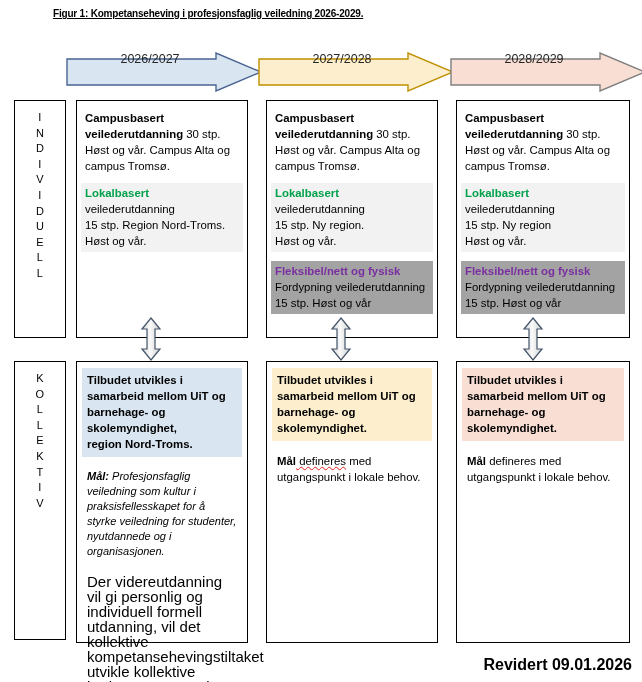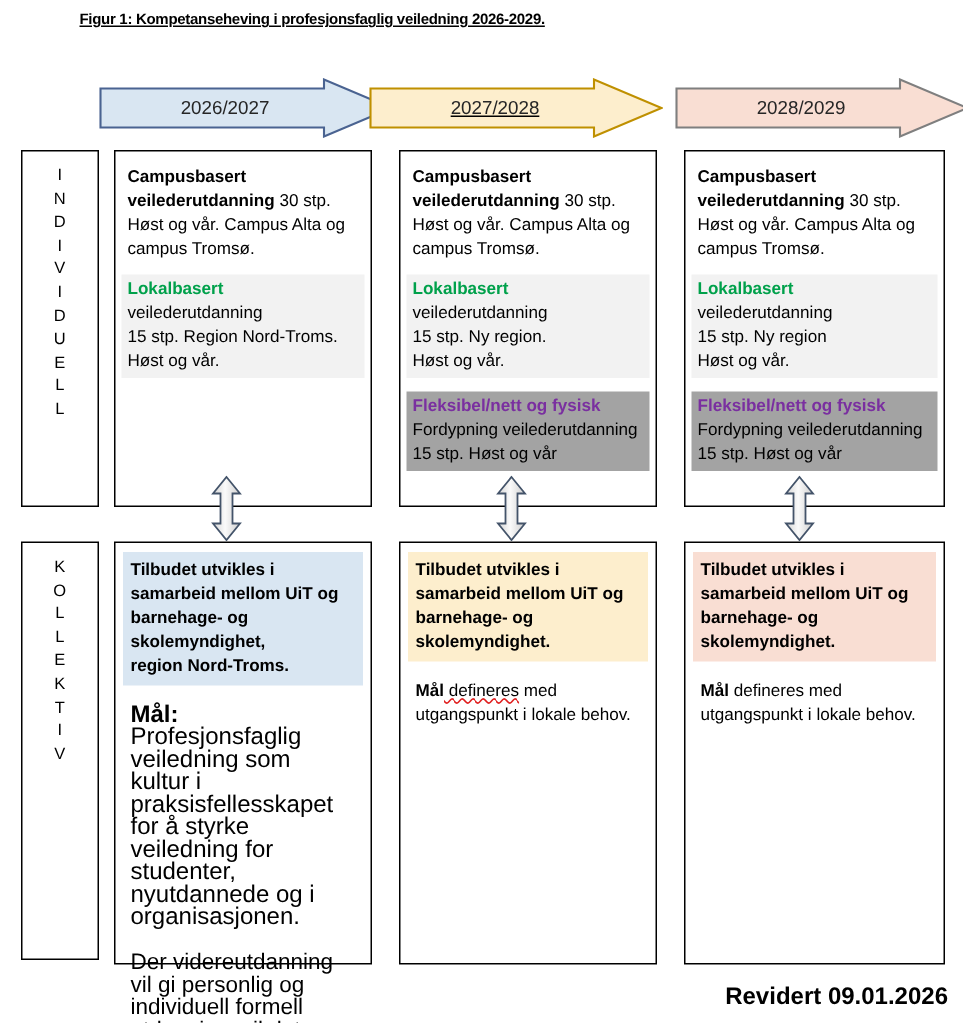--- a/index.html
+++ b/index.html
@@ -27,21 +27,21 @@
     letter-spacing: -0.2px;
     white-space: nowrap;
   }
 
   
   .year-arrow {
     position: absolute;
     top: 52px;
     height: 40px;
     display: flex;
-    align-items: center;
+    align-items: flex-start;
     justify-content: center;
   }
   .year-arrow svg {
     position: absolute;
     left: 0;
     top: 0;
   }
   .year-arrow .year-label {
     position: relative;
     z-index: 2;
@@ -129,21 +129,21 @@
 
 <div id="figure-title">Figur 1: Kompetanseheving i profesjonsfaglig veiledning 2026-2029.</div>
 
 <div class="year-arrow" style="left:66px; width:196px;">
   <svg width="196" height="40" viewBox="0 0 196 40">
     <polygon points="1,7 150,7 150,1 195,20 150,39 150,33 1,33" fill="#d9e6f2" stroke="#4a6391" stroke-width="1.4" stroke-linejoin="miter"></polygon>
   </svg>
   <span class="year-label">2026/2027</span>
 </div>
 
-<div class="year-arrow" style="left:246px; width:196px;text-decoration:underline;">
+<div class="year-arrow" style="left:258px; width:196px;">
   <svg width="196" height="40" viewBox="0 0 196 40">
     <polygon points="1,7 150,7 150,1 195,20 150,39 150,33 1,33" fill="#fdeecd" stroke="#bf9000" stroke-width="1.4" stroke-linejoin="miter"></polygon>
   </svg>
   <span class="year-label">2027/2028</span>
 </div>
 
 <div class="year-arrow" style="left:450px; width:196px;">
   <svg width="196" height="40" viewBox="0 0 196 40">
     <polygon points="1,7 150,7 150,1 195,20 150,39 150,33 1,33" fill="#f9ded3" stroke="#7f7f7f" stroke-width="1.4" stroke-linejoin="miter"></polygon>
   </svg>
@@ -260,21 +260,21 @@
   <span class="ltr">E</span>
   <span class="ltr">K</span>
   <span class="ltr">T</span>
   <span class="ltr">I</span>
   <span class="ltr">V</span>
 </div>
 
 <div class="content-box" style="left:76px; top:361px; width:172px; height:282px; padding:8px 10px;">
   <div class="hl-band hl-blue" style="white-space:pre-line;">Tilbudet utvikles i samarbeid mellom UiT og barnehage- og skolemyndighet,
 region Nord-Troms.</div>
-  <div class="para" style="font-size:16px; line-height:15px;">
+  <div class="para" style="font-size:11px; line-height:15px;font-style:italic;">
     <span class="hd-bold">Mål:</span><span> Profesjonsfaglig veiledning som kultur i praksisfellesskapet for å styrke veiledning for studenter, nyutdannede og i organisasjonen.</span>
   </div>
   <div class="para2" style="font-size:15px; line-height:15px;">Der videreutdanning vil gi personlig og individuell formell utdanning, vil det kollektive kompetansehevingstiltaket utvikle kollektive læringsprosesser i barnehage og skole.</div>
 </div>
 
 <div class="content-box" style="left:266px; top:361px; width:172px; height:282px; padding:8px 10px;">
   <div class="hl-band hl-yellow">Tilbudet utvikles i samarbeid mellom UiT og barnehage- og skolemyndighet.</div>
   <div class="para">
     <span class="hd-bold">Mål</span><span class="spellerr"> defineres</span><span> med utgangspunkt i lokale behov.</span>
   </div>

